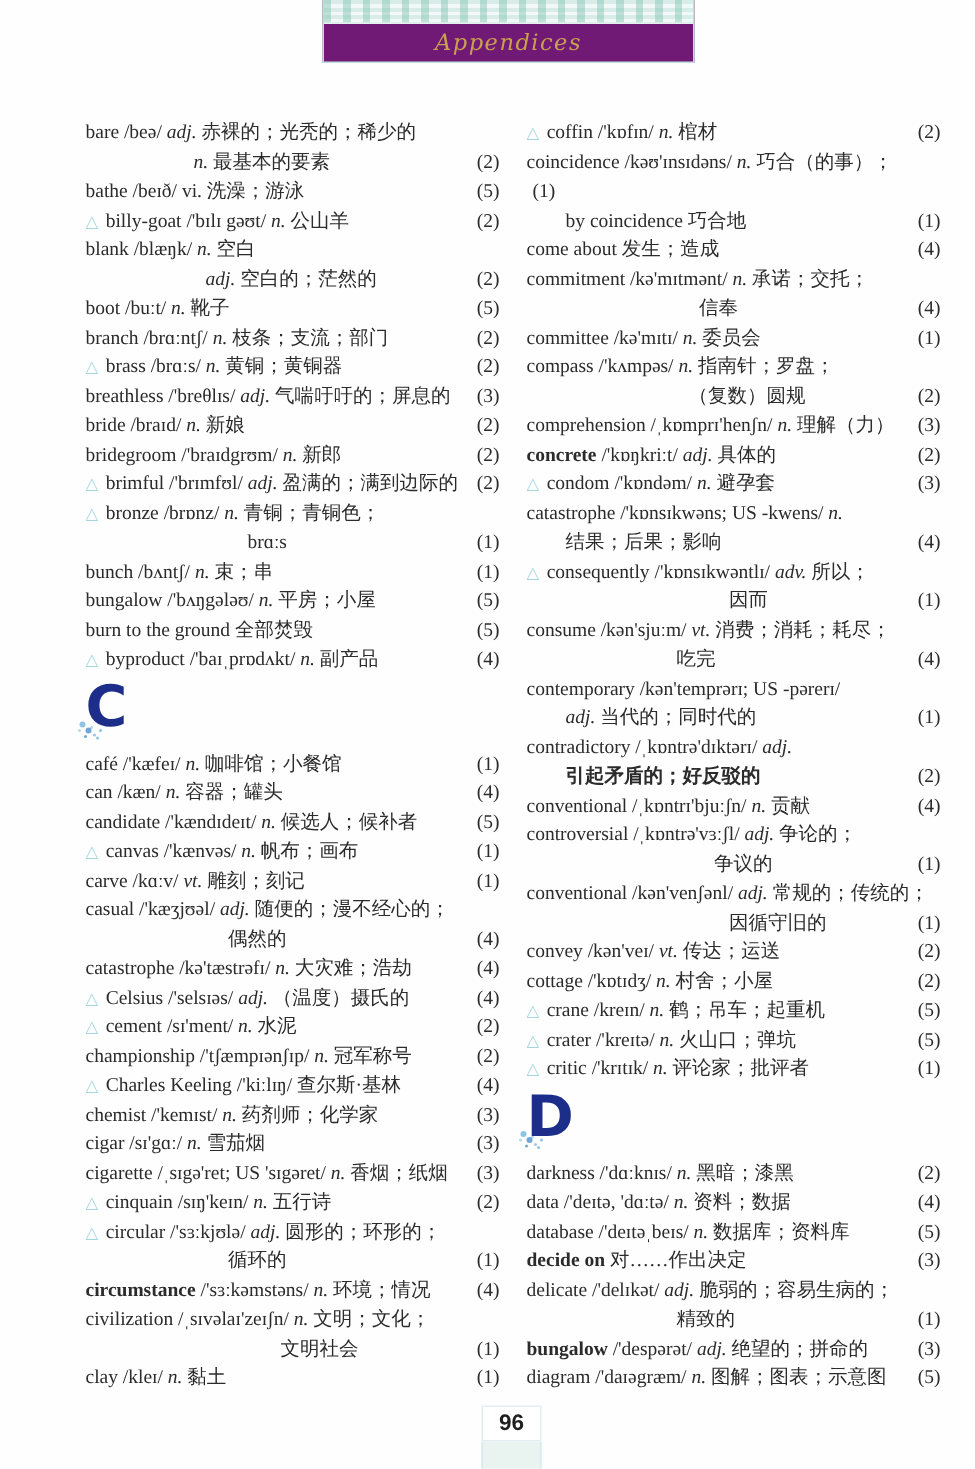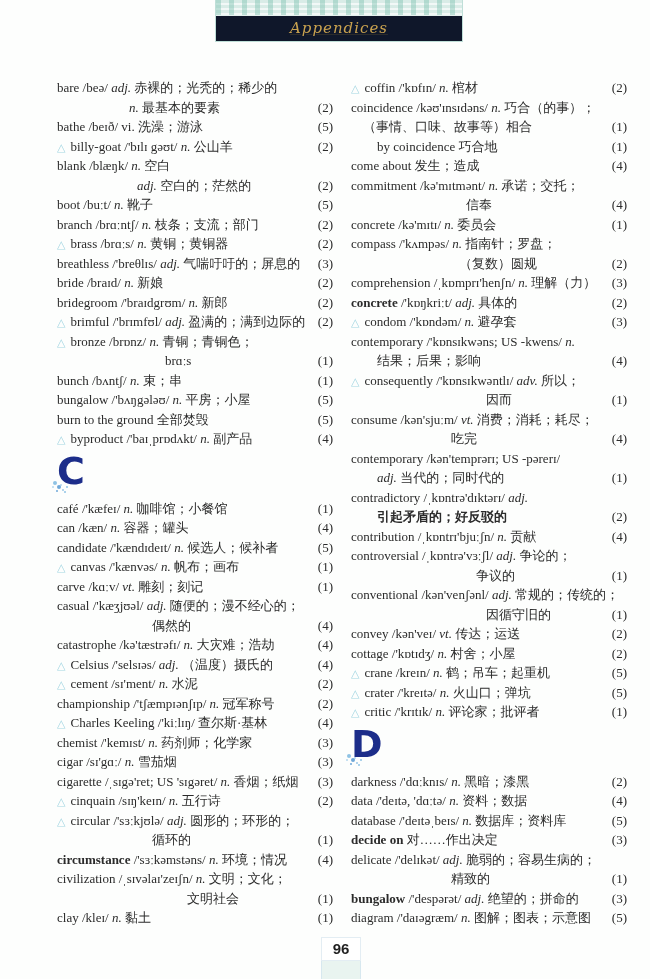--- a/index.html
+++ b/index.html
@@ -1,21 +1,21 @@
 <!DOCTYPE html>
 <html><head>
 <meta charset="utf-8">
 <style>
   html,body{margin:0;padding:0;}
   body{background:#ffffff;}
   .page{position:relative;width:650px;height:979px;background:#fdfefd;overflow:hidden;
         font-family:"Liberation Serif","DejaVu Serif",serif;color:#2b2b2b;}
   
   .header-box{position:absolute;left:215px;top:0;width:246px;height:41px;
-              border:1px solid #bfdfd8;border-top:none;background:#0f172a;text-decoration:underline;}
+              border:1px solid #bfdfd8;border-top:none;background:#701a75;}
   .header-band{height:15px;background-color:#d9ece7;
      background-image:repeating-linear-gradient(90deg, rgba(126,194,177,.45) 0 5px, rgba(217,236,231,0) 5px 13px),
                       repeating-linear-gradient(0deg, rgba(255,255,255,.65) 0 2px, rgba(255,255,255,0) 2px 5px);
      border-bottom:1px solid #e4f1ee;}
   .header-title{height:25px;line-height:25px;text-align:center;
      font-family:"DejaVu Serif","Liberation Serif",serif;font-style:italic;
      font-size:15px;letter-spacing:1px;color:#c9a24f;}
   
   .col{position:absolute;top:78px;width:276px;font-size:13px;}
   .col-left{left:57px;}
@@ -219,40 +219,39 @@
     </div>
   <div class="col col-right">
       <div class="line">
         <span class="txt"><span class="tri">△</span><span>coffin /'kɒfɪn/ </span><span style="font-style: italic;">n. </span><span>棺材</span></span>
         <span class="num">(2)</span>
       </div>
       <div class="line">
         <span class="txt"><span>coincidence /kəʊ'ɪnsɪdəns/ </span><span style="font-style: italic;">n. </span><span>巧合（的事）；</span></span>
       </div>
       <div class="line">
-        <span class="txt" style="padding-left: 12px;"><span>（事情、口味、故事等）相合</span></span>
         <span class="num">(1)</span>
       </div>
       <div class="line">
         <span class="txt" style="padding-left: 26px;"><span>by coincidence 巧合地</span></span>
         <span class="num">(1)</span>
       </div>
       <div class="line">
         <span class="txt"><span style="font-weight: normal;">come about </span><span>发生；造成</span></span>
         <span class="num">(4)</span>
       </div>
       <div class="line">
         <span class="txt"><span>commitment /kə'mɪtmənt/ </span><span style="font-style: italic;">n. </span><span>承诺；交托；</span></span>
       </div>
       <div class="line">
         <span class="txt" style="padding-left: 115px;"><span>信奉</span></span>
         <span class="num">(4)</span>
       </div>
       <div class="line">
-        <span class="txt"><span>concrete /kə'mɪtɪ/ </span><span style="font-style: italic;">n. </span><span>委员会</span></span>
+        <span class="txt"><span>committee /kə'mɪtɪ/ </span><span style="font-style: italic;">n. </span><span>委员会</span></span>
         <span class="num">(1)</span>
       </div>
       <div class="line">
         <span class="txt"><span>compass /'kʌmpəs/ </span><span style="font-style: italic;">n. </span><span>指南针；罗盘；</span></span>
       </div>
       <div class="line">
         <span class="txt" style="padding-left: 108px;"><span>（复数）圆规</span></span>
         <span class="num">(2)</span>
       </div>
       <div class="line">
@@ -261,21 +260,21 @@
       </div>
       <div class="line">
         <span class="txt"><span style="font-weight: bold;">concrete </span><span>/'kɒŋkriːt/ </span><span style="font-style: italic;">adj. </span><span>具体的</span></span>
         <span class="num">(2)</span>
       </div>
       <div class="line">
         <span class="txt"><span class="tri">△</span><span>condom /'kɒndəm/ </span><span style="font-style: italic;">n. </span><span>避孕套</span></span>
         <span class="num">(3)</span>
       </div>
       <div class="line">
-        <span class="txt"><span>contemporary /'kɒnsɪkwəns; US -kwens/ </span><span style="font-style: italic;">n.</span></span>
+        <span class="txt"><span>catastrophe /'kɒnsɪkwəns; US -kwens/ </span><span style="font-style: italic;">n.</span></span>
       </div>
       <div class="line">
         <span class="txt" style="padding-left: 26px; text-align: right;"><span>结果；后果；影响</span></span>
         <span class="num">(4)</span>
       </div>
       <div class="line">
         <span class="txt"><span class="tri">△</span><span>consequently /'kɒnsɪkwəntlɪ/ </span><span style="font-style: italic;">adv. </span><span>所以；</span></span>
       </div>
       <div class="line">
         <span class="txt" style="padding-left: 135px;"><span>因而</span></span>
@@ -296,21 +295,21 @@
         <span class="num">(1)</span>
       </div>
       <div class="line">
         <span class="txt"><span>contradictory /ˌkɒntrə'dɪktərɪ/ </span><span style="font-style: italic;">adj.</span></span>
       </div>
       <div class="line">
         <span class="txt" style="padding-left: 26px; font-weight: bold;"><span>引起矛盾的；好反驳的</span></span>
         <span class="num">(2)</span>
       </div>
       <div class="line">
-        <span class="txt"><span>contribution /ˌkɒntrɪ'bjuːʃn/ </span><span style="font-style: italic;">n. </span><span>贡献</span></span>
+        <span class="txt"><span>conventional /ˌkɒntrɪ'bjuːʃn/ </span><span style="font-style: italic;">n. </span><span>贡献</span></span>
         <span class="num">(4)</span>
       </div>
       <div class="line">
         <span class="txt"><span>controversial /ˌkɒntrə'vɜːʃl/ </span><span style="font-style: italic;">adj. </span><span>争论的；</span></span>
       </div>
       <div class="line">
         <span class="txt" style="padding-left: 125px;"><span>争议的</span></span>
         <span class="num">(1)</span>
       </div>
       <div class="line">

